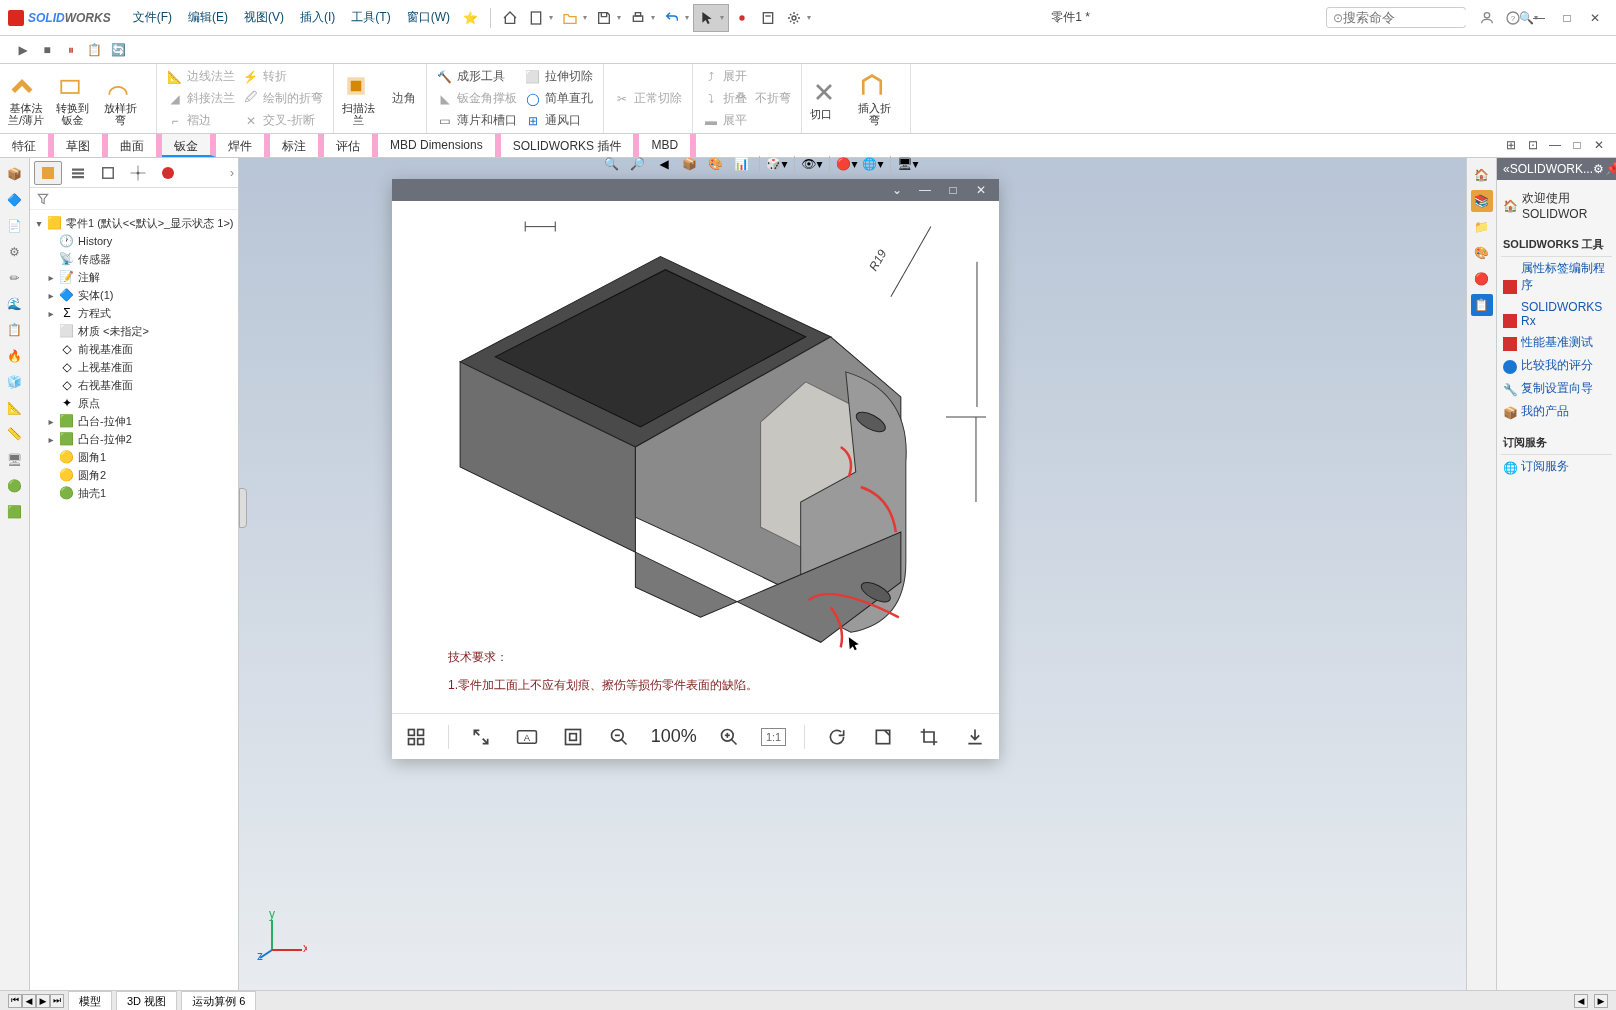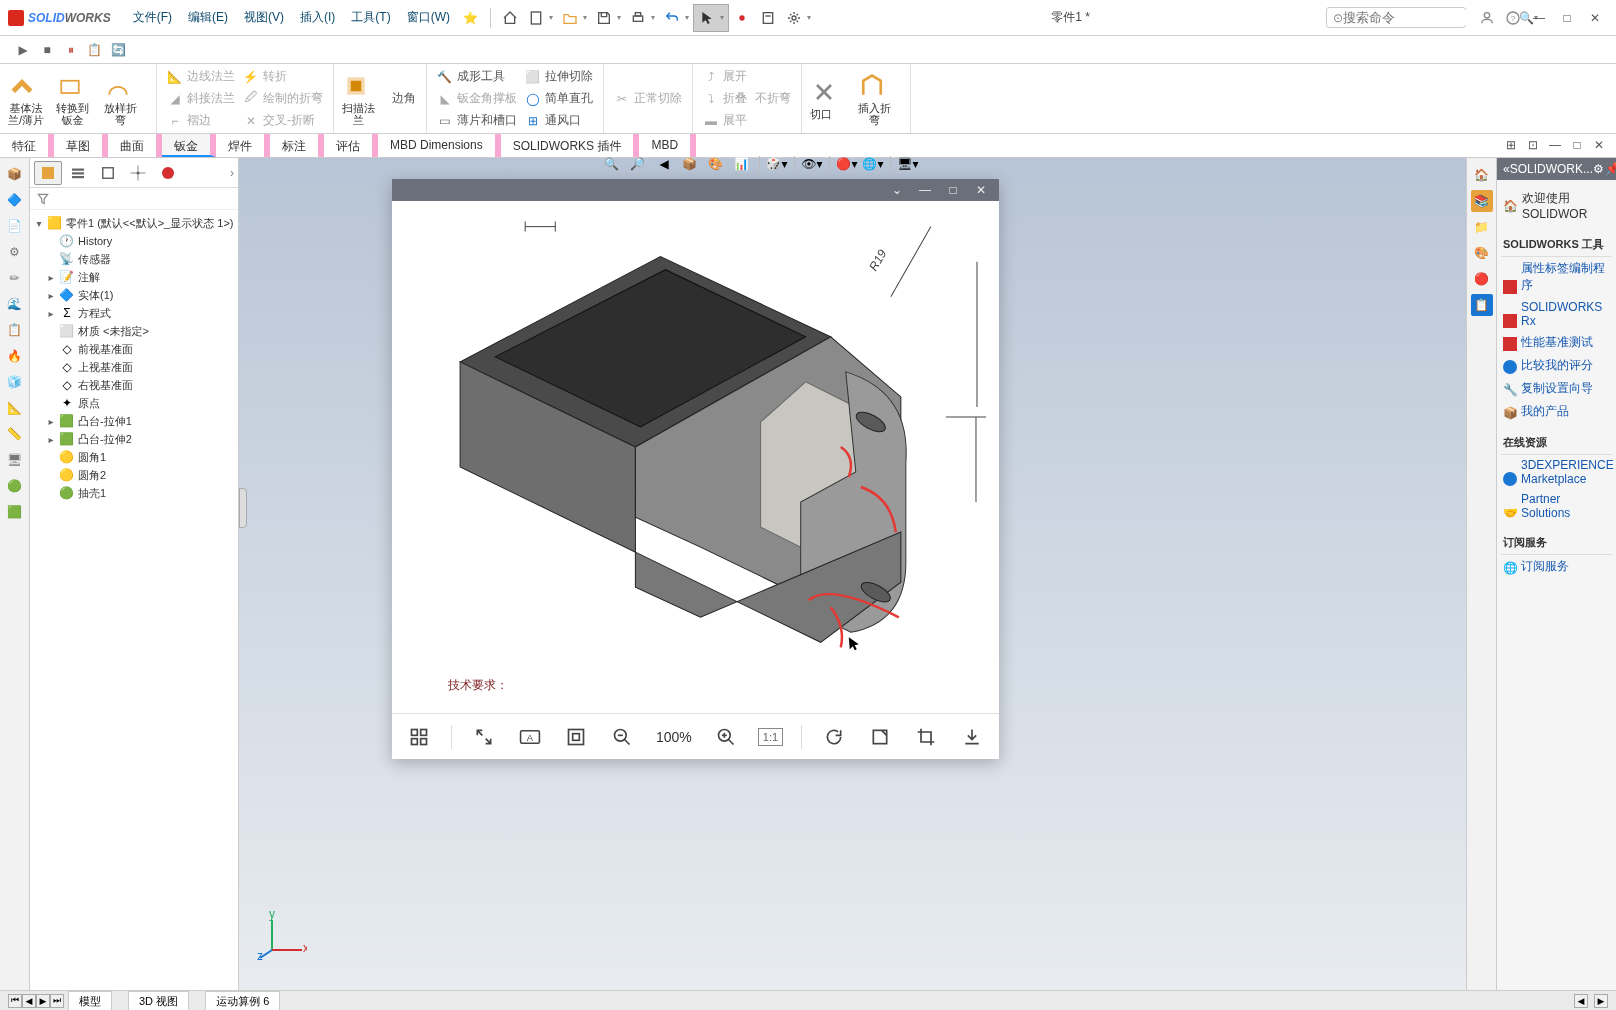--- a/index.html
+++ b/index.html
@@ -56,34 +56,34 @@
 .triad{position:absolute;left:18px;bottom:30px;width:50px;height:50px}
 .drag-handle{position:absolute;left:0;top:330px;width:8px;height:40px;background:#ddd;border:1px solid #aaa;border-radius:0 4px 4px 0;cursor:ew-resize}
 .image-viewer{position:absolute;left:392px;top:179px;width:607px;height:580px;background:#fff;box-shadow:0 4px 16px rgba(0,0,0,.25);display:flex;flex-direction:column}
 .iv-title{height:22px;background:#6a6f7a;display:flex;align-items:center;justify-content:flex-end;padding:0 6px;gap:4px}
 .iv-tbtn{width:24px;height:18px;display:flex;align-items:center;justify-content:center;color:#eee;cursor:pointer}
 .iv-content{flex:1;background:#fff;padding:8px;position:relative;overflow:hidden}
 .drawing-note{position:absolute;left:56px;bottom:14px;font-family:"KaiTi","STKaiti",serif;font-size:20px;color:#7f1d1d;line-height:28px}
 .iv-toolbar{height:46px;border-top:1px solid #e0e0e0;display:flex;align-items:center;justify-content:center;gap:18px;background:#fff}
 .ivt-btn{width:28px;height:28px;display:flex;align-items:center;justify-content:center;cursor:pointer;color:#444}
 .ivt-sep{width:1px;height:24px;background:#ddd}
-.zoom-txt{font-size:14px;color:#333;min-width:40px;text-align:center}
+.zoom-txt{font-size:18px;color:#333;min-width:40px;text-align:center}
 .ratio-box{border:1px solid #888;padding:2px 4px;font-size:11px;color:#666}
 .right-rail{width:30px;background:#f2f2f2;border-left:1px solid #ccc;display:flex;flex-direction:column;align-items:center;gap:4px;padding-top:6px}
 .rr-icon{width:22px;height:22px;cursor:pointer;display:flex;align-items:center;justify-content:center}
 .task-pane{width:120px;background:#f5f5f5;border-left:1px solid #ccc;display:flex;flex-direction:column}
 .tp-header{height:22px;background:#6a6f7a;color:#fff;font-size:11px;display:flex;align-items:center;padding:0 6px;justify-content:space-between}
 .tp-body{flex:1;padding:6px 4px;overflow:auto}
 .tp-welcome{display:flex;align-items:center;gap:4px;padding:4px 2px;font-size:11px;color:#333}
 .tp-section{margin-top:8px}
 .tp-sec-title{font-weight:bold;font-size:11px;color:#333;padding:4px 2px;border-bottom:1px solid #ddd}
 .tp-link{display:flex;align-items:flex-end;gap:4px;padding:3px 2px;font-size:11px;color:#1558b0;cursor:pointer}
 .tp-link-icon{width:14px;height:14px;flex-shrink:0}
 .status-bar{position:absolute;left:0;right:0;bottom:0;height:20px;background:#eaeaea;border-top:1px solid #ccc;display:flex;align-items:center;padding:0 8px}
-.sb-tabs{display:flex;gap:16px}
+.sb-tabs{display:flex;gap:4px}
 .sb-tab{padding:2px 10px;background:#fff;border:1px solid #ccc;border-bottom:none;font-size:11px;cursor:pointer}
 .sb-nav{display:flex;margin-right:4px}
 .sb-nav-btn{width:14px;height:14px;border:1px solid #aaa;background:#f0f0f0;font-size:9px;display:flex;align-items:center;justify-content:center;cursor:pointer}
 .sb-right{margin-left:auto;display:flex;gap:6px;align-items:center}
 svg{display:block}
 .drawing-svg{width:100%;height:100%}
 </style>
 </head>
 <body>
 
@@ -599,32 +599,20 @@
         <div class="tp-link">
             <span class="tp-link-icon">🔧</span>
             <span>复制设置向导</span>
           </div>
         <div class="tp-link">
             <span class="tp-link-icon">📦</span>
             <span>我的产品</span>
           </div>
       </div>
       <div class="tp-section">
-        <div class="tp-sec-title">在线资源</div>
-        <div class="tp-link">
-            <span class="tp-link-icon" style="background:#1976d2;border-radius:50%"></span>
-            <span style="white-space:pre-line">3DEXPERIENCE
-Marketplace</span>
-          </div>
-        <div class="tp-link">
-            <span class="tp-link-icon">🤝</span>
-            <span>Partner Solutions</span>
-          </div>
-      </div>
-      <div class="tp-section">
         <div class="tp-sec-title">订阅服务</div>
         <div class="tp-link">
             <span class="tp-link-icon">🌐</span>
             <span>订阅服务</span>
           </div>
       </div>
     </div>
   </div>
 </div>
 
@@ -671,20 +659,21 @@
         <path d="M440 225 Q455 235 448 255" fill="none" stroke="#e53935" stroke-width="2.5"></path>
         <path d="M460 265 Q490 275 495 310" fill="none" stroke="#e53935" stroke-width="2.5"></path>
         <path d="M430 385 Q445 405 440 425" fill="none" stroke="#e53935" stroke-width="2.5"></path>
         <path d="M408 378 Q430 360 498 395" fill="none" stroke="#e53935" stroke-width="2.5"></path>
 
         <path d="M448 415 l10 7 -4 1 2 4 -2 1 -2-4 -3 3 z" fill="#000"></path>
       </g>
     </svg>
     <div class="drawing-note">
       <div>技术要求：</div>
+      <div>1.零件加工面上不应有划痕、擦伤等损伤零件表面的缺陷。</div>
     </div>
   </div>
   <div class="iv-toolbar">
     <span class="ivt-btn">
         <svg width="20" height="20" viewBox="0 0 24 24">
           <rect x="3" y="3" width="7" height="7" fill="none" stroke="#444" stroke-width="2"></rect>
           <rect x="14" y="3" width="7" height="7" fill="none" stroke="#444" stroke-width="2"></rect>
           <rect x="3" y="14" width="7" height="7" fill="none" stroke="#444" stroke-width="2"></rect>
           <rect x="14" y="14" width="7" height="7" fill="none" stroke="#444" stroke-width="2"></rect>
         </svg>

